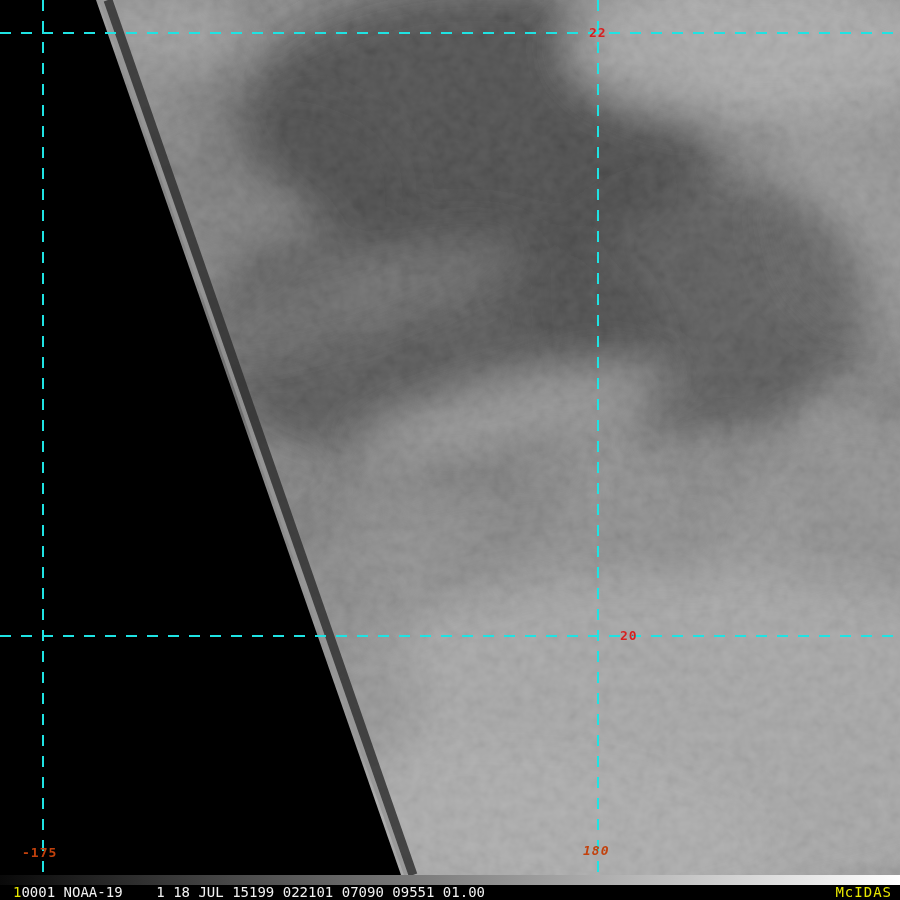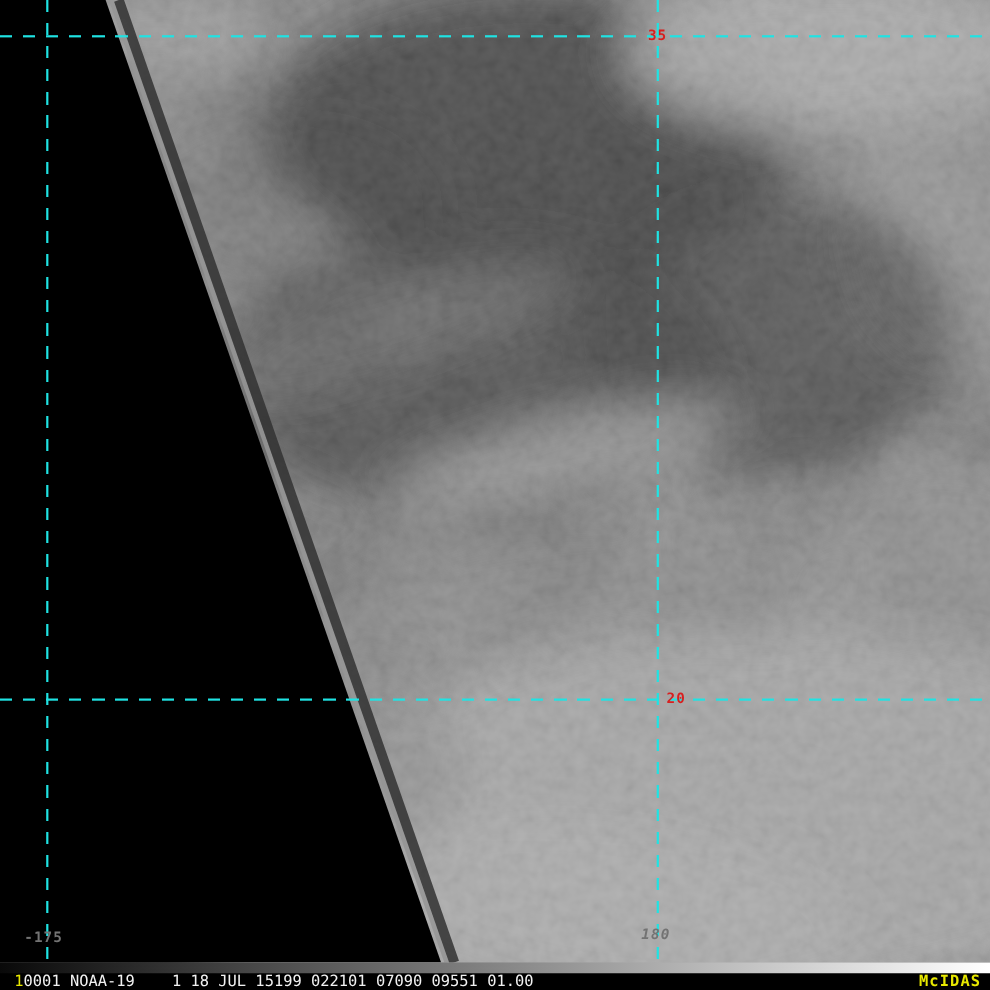--- a/index.html
+++ b/index.html
@@ -22,41 +22,41 @@
   .vline-left{left:42px;}
   .vline-center{left:597px;}
   .hline-top{top:32px;}
   .hline-bottom{top:635px;}
 
   .grid-label{
     position:absolute;font:bold 13px "DejaVu Sans Mono",monospace;
     letter-spacing:1px;line-height:13px;
   }
   .lat-label{color:#d81f1f;}
-  .lon-label{color:#737373;}
+  .lon-label{color:#c2410c;}
   .lbl-25{left:589px;top:26px;}
-  .lbl-20{left:606px;top:629px;text-align:right;}
+  .lbl-20{left:620px;top:629px;text-align:right;}
   .lbl-180{left:583px;top:844px;font-style:italic;}
   .lbl-m175{left:22px;top:846px;}
 
   
   .colorbar{
     position:absolute;left:0;top:875px;width:900px;height:10px;
     background:linear-gradient(to right,#090909,#ffffff);
   }
 
   
   .status-bar{
     position:absolute;left:0;top:885px;width:900px;height:15px;background:#000;
     display:flex;align-items:center;
     font:14px "DejaVu Sans Mono",monospace;line-height:15px;
   }
   .frame-num{color:#e8e800;padding-left:13px;white-space:pre;}
   .info-text{color:#f2f2f2;white-space:pre;}
-  .brand{margin-left:auto;color:#e8e800;padding-right:8px;font-weight:bold;letter-spacing:1px;}
+  .brand{margin-left:auto;color:#e8e800;padding-right:8px;font-weight:normal;letter-spacing:1px;}
 </style>
 </head>
 <body>
 
 <div class="screen">
 
   <div class="image-area">
 
     <svg width="900" height="875" viewBox="0 0 900 875">
       <defs>
@@ -109,21 +109,21 @@
       <polygon points="0,0 96,0 401,875 0,875" fill="#000000"></polygon>
       <line x1="101" y1="0" x2="406" y2="875" stroke="#969696" stroke-width="4" opacity="0.85"></line>
       <line x1="108" y1="0" x2="413" y2="875" stroke="#323232" stroke-width="9" opacity="0.85"></line>
     </svg>
 
     <div class="vline vline-left"></div>
     <div class="vline vline-center"></div>
     <div class="hline hline-top"></div>
     <div class="hline hline-bottom"></div>
 
-    <span class="grid-label lat-label lbl-25">35</span>
+    <span class="grid-label lat-label lbl-25">22</span>
     <span class="grid-label lat-label lbl-20">20</span>
     <span class="grid-label lon-label lbl-m175">-175</span>
     <span class="grid-label lon-label lbl-180">180</span>
   </div>
 
   <div class="colorbar"></div>
 
   <div class="status-bar">
     <span class="frame-num">1</span>
     <span class="info-text">0001 NOAA-19    1 18 JUL 15199 022101 07090 09551 01.00</span>

